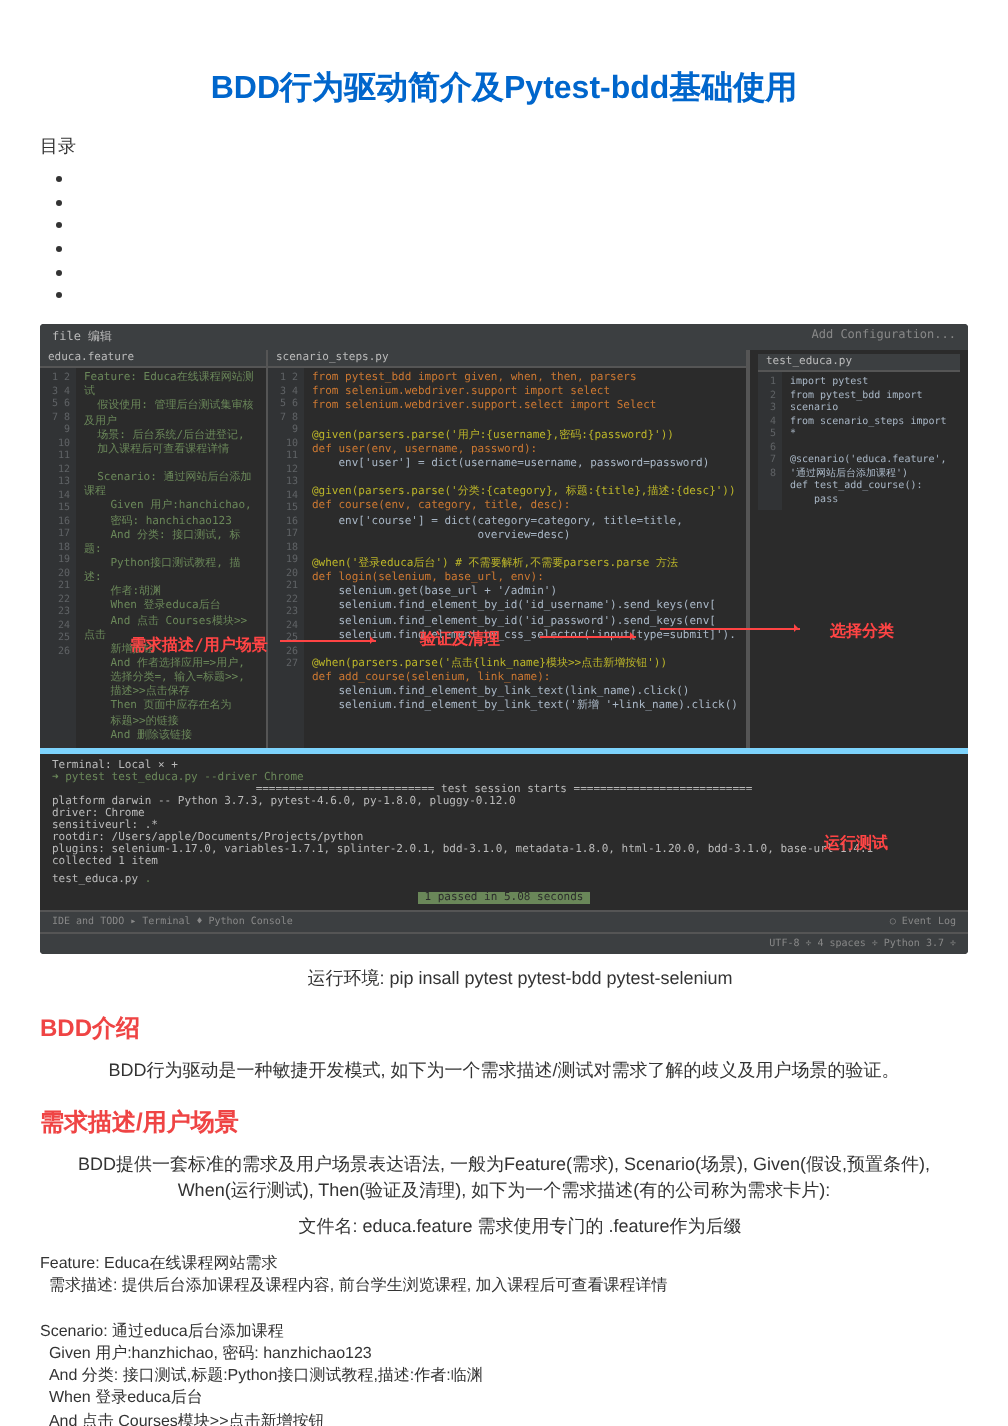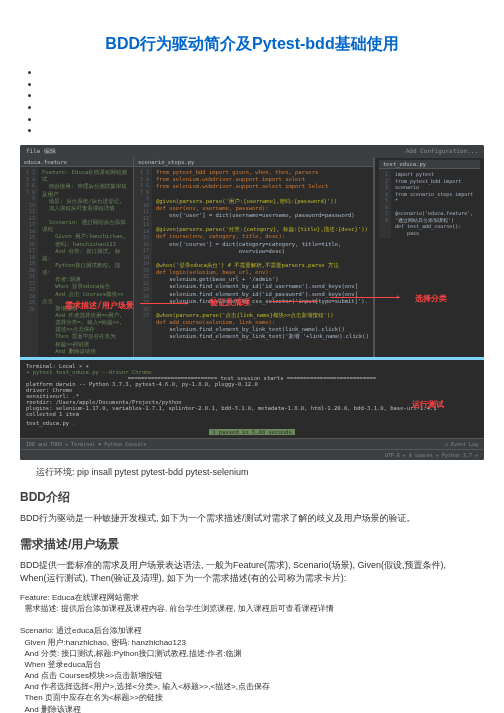--- a/index.html
+++ b/index.html
@@ -1,19 +1,19 @@
 <!DOCTYPE html>
 <html><head>
 <meta charset="utf-8">
 <style>
 * { margin: 0; padding: 0; box-sizing: border-box; }
 body { font-family: Arial, "Microsoft YaHei", sans-serif; font-size: 10px; color: #333; background: #fff; }
 .container { width: 504px; margin: 0 auto; padding: 10px 20px; }
 h1 { color: #0066cc; font-size: 16px; text-align: center; margin: 24px 0 12px; font-weight: bold; }
-h2 { color: #404040; font-size: 12px; margin: 10px 0 6px; font-weight: bold; }
+h2 { color: #ef4444; font-size: 12px; margin: 10px 0 6px; font-weight: bold; }
 .toc-label { font-size: 9px; margin-bottom: 4px; }
 .toc { list-style: disc; margin-left: 20px; margin-bottom: 8px; }
 .toc li { font-size: 9px; line-height: 1.3; color: #333; min-height: 10px; }
 .screenshot { width: 100%; background: #2b2b2b; border-radius: 2px; margin: 6px 0; font-family: Consolas, monospace; font-size: 6px; color: #a9b7c6; overflow: hidden; position: relative; }
 .ide-top { background: #3c3f41; padding: 2px 6px; display: flex; justify-content: space-between; font-size: 6px; }
 .ide-top .left { color: #bbb; }
 .ide-top .right { color: #888; }
 .ide-body { display: flex; }
 .gutter { width: 18px; background: #313335; color: #606366; text-align: right; padding: 2px 3px; font-size: 5px; line-height: 1.3; }
 .code-pane { flex: 1; padding: 2px 4px; position: relative; }
@@ -23,29 +23,30 @@
 .dec { color: #bbb529; }
 .right-pane { width: 110px; background: #2b2b2b; border-left: 1px solid #555; padding: 2px 4px; }
 .tab-bar { background: #3c3f41; padding: 1px 4px; font-size: 5.5px; color: #bbb; border-bottom: 1px solid #555; }
 .arrow { position: absolute; height: 1px; background: #ff4444; }
 .arrow::after { content: ''; position: absolute; right: -1px; top: -2px; border: 2.5px solid transparent; border-left-color: #ff4444; }
 .annotation { position: absolute; color: #ff4444; font-size: 8px; font-weight: bold; }
 .terminal { background: #2b2b2b; border-top: 3px solid #7dd3fc; padding: 3px 6px; font-size: 5.5px; color: #bbb; position: relative; }
 .terminal .green { color: #6a8759; }
 .terminal .pass { background: #6a8759; color: #2b2b2b; padding: 0 3px; }
 .status-bar { background: #3c3f41; padding: 2px 6px; display: flex; justify-content: space-between; font-size: 5px; color: #888; border-top: 1px solid #555; }
-p { font-size: 9px; line-height: 1.5; margin: 4px 0; }
+p { font-size: 9px; line-height: 1.5; margin: 4px 0; text-align: center; }
 .indent { padding-left: 16px; }
 .feature-block { font-size: 8px; line-height: 1.4; margin: 6px 0; white-space: pre-wrap; font-family: Arial, "Microsoft YaHei", sans-serif; }
 </style>
 </head>
 <body>
 
 <div class="container">
   <h1>BDD行为驱动简介及Pytest-bdd基础使用</h1>
+  <div class="toc-label">目录</div>
   <ul class="toc">
     <li></li>
     <li></li>
     <li></li>
     <li></li>
     <li></li>
     <li></li>
   </ul>
 
   <div class="screenshot">
@@ -218,20 +219,21 @@
     </div>
   </div>
 
   <p class="indent">运行环境: pip insall pytest pytest-bdd pytest-selenium</p>
 
   <h2>BDD介绍</h2>
   <p>BDD行为驱动是一种敏捷开发模式, 如下为一个需求描述/测试对需求了解的歧义及用户场景的验证。</p>
 
   <h2>需求描述/用户场景</h2>
   <p>BDD提供一套标准的需求及用户场景表达语法, 一般为Feature(需求), Scenario(场景), Given(假设,预置条件), When(运行测试), Then(验证及清理), 如下为一个需求描述(有的公司称为需求卡片):</p>
+  <p class="indent">文件名: educa.feature 需求使用专门的 .feature作为后缀</p>
 
   <div class="feature-block">Feature: Educa在线课程网站需求
   需求描述: 提供后台添加课程及课程内容, 前台学生浏览课程, 加入课程后可查看课程详情
 
 Scenario: 通过educa后台添加课程
   Given 用户:hanzhichao, 密码: hanzhichao123
   And 分类: 接口测试,标题:Python接口测试教程,描述:作者:临渊
   When 登录educa后台
   And 点击 Courses模块&gt;&gt;点击新增按钮
   And 作者选择选择&lt;用户&gt;,选择&lt;分类&gt;, 输入&lt;标题&gt;&gt;,&lt;描述&gt;,点击保存

